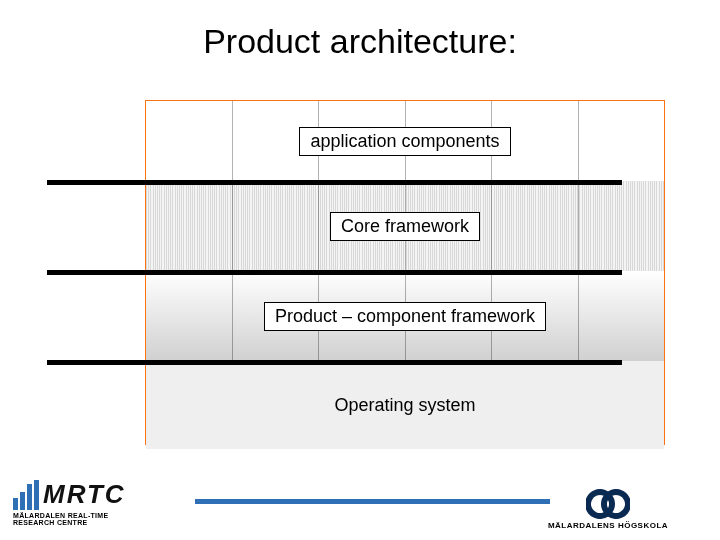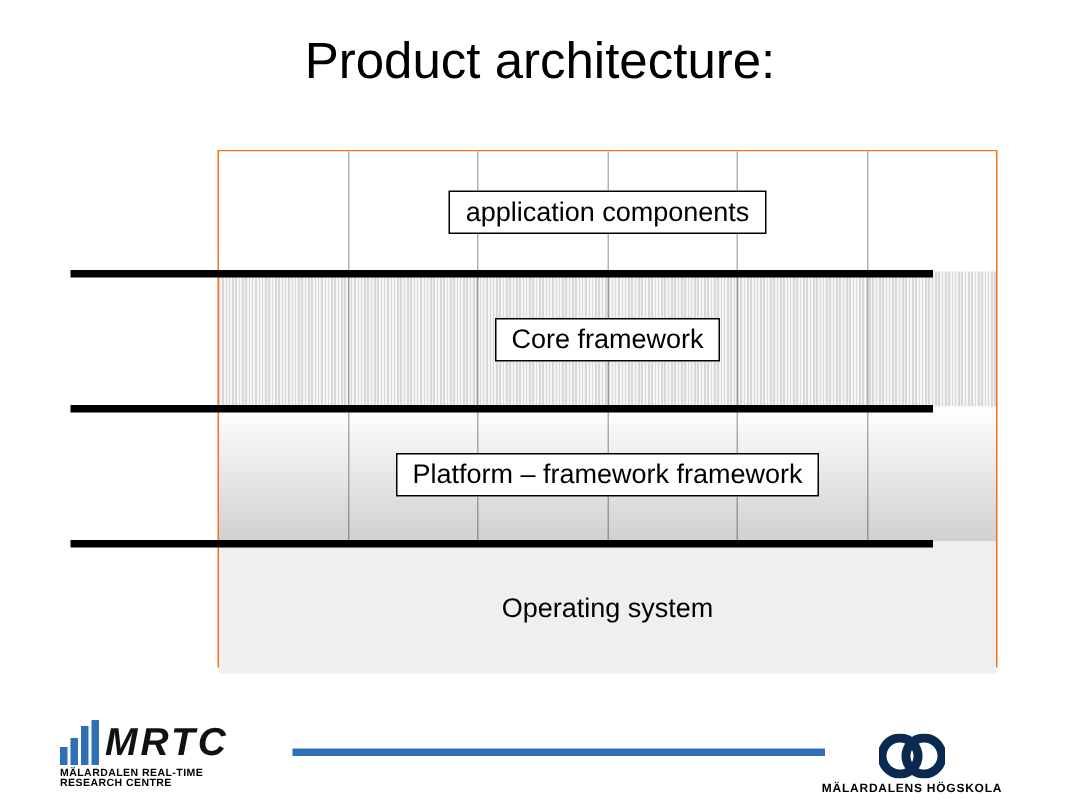--- a/index.html
+++ b/index.html
@@ -83,21 +83,21 @@
   .sep2 { top: 270px; }
   .sep3 { top: 360px; }
   
   .footer {
     position: absolute;
     left: 0; right: 0; bottom: 0;
     height: 70px;
   }
   .mrtc {
     position: absolute;
-    left: 40px;
+    left: 13px;
     bottom: 14px;
     width: 150px;
   }
   .mrtc-logo {
     display: flex;
     align-items: center;
     gap: 4px;
   }
   .mrtc-bars {
     display: flex;
@@ -180,21 +180,21 @@
   </div>
   <div class="layer layer-platform">
     <div class="cols">
         <div></div>
         <div></div>
         <div></div>
         <div></div>
         <div></div>
         <div></div>
       </div>
-    <div class="label">Platform – framework framework</div>
+    <div class="label">Product – component framework</div>
   </div>
   <div class="layer layer-os">
     <div class="label label-plain">Operating system</div>
   </div>
 </div>
 
 <div class="sep sep1"></div>
 <div class="sep sep2"></div>
 <div class="sep sep3"></div>
 

